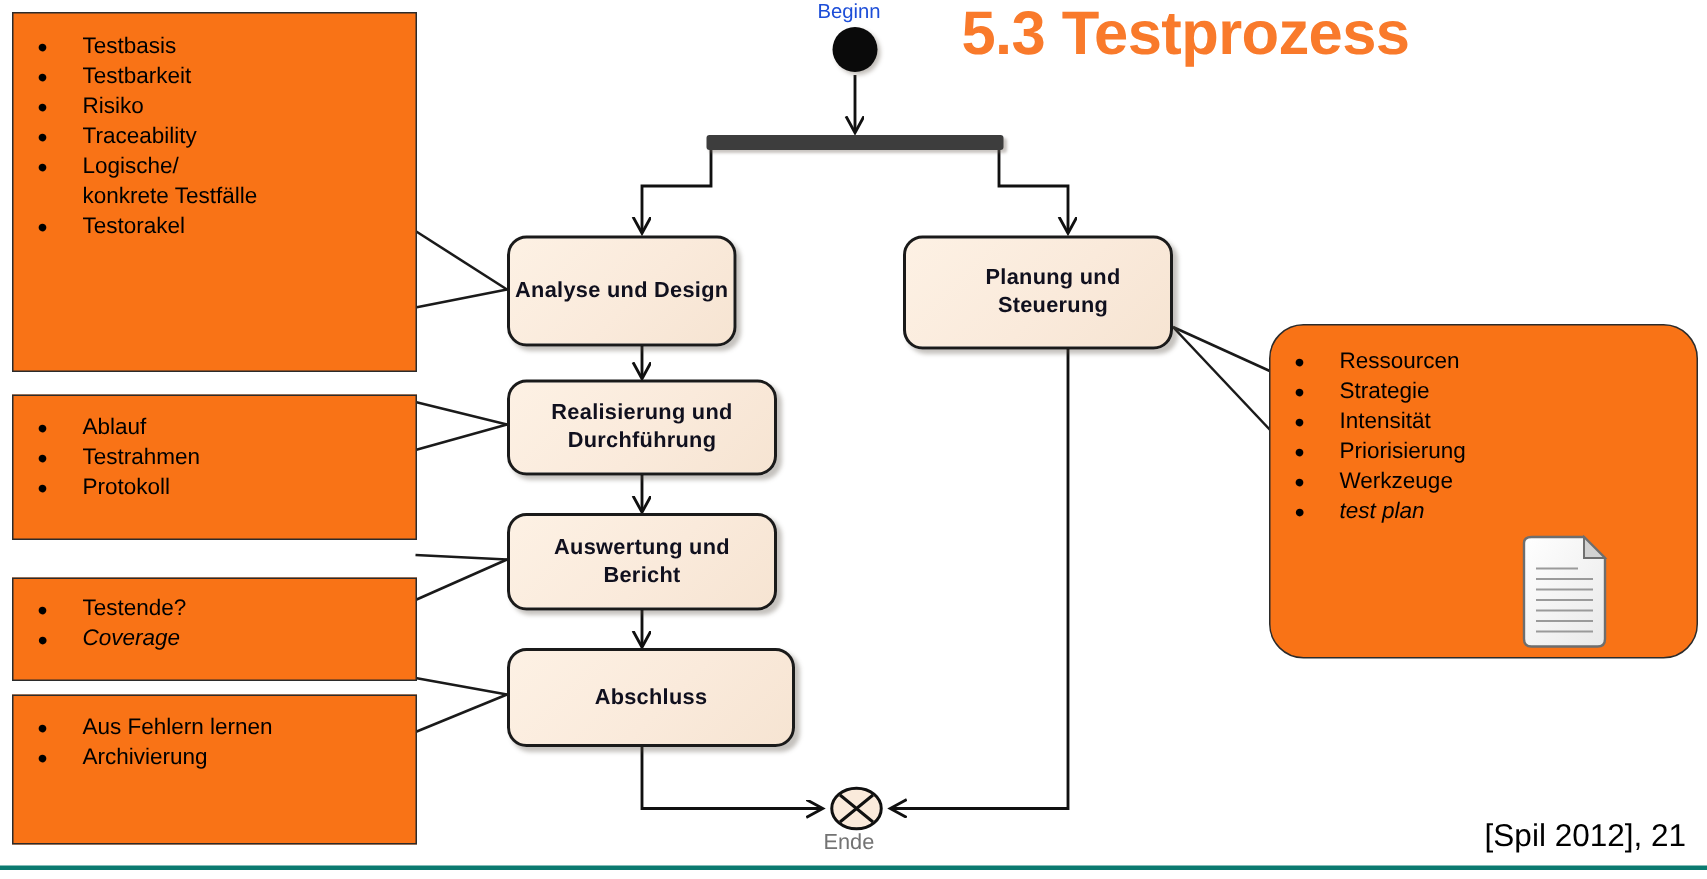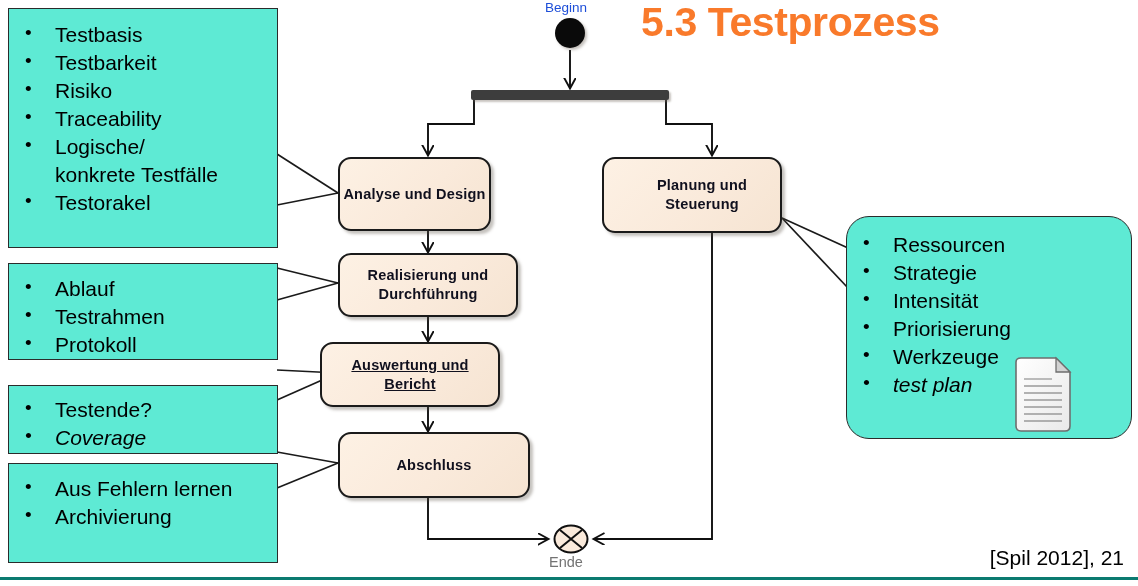--- a/index.html
+++ b/index.html
@@ -11,22 +11,22 @@
   
   .title{
     position:absolute; left:641px; top:-2px;
     font-size:41px; font-weight:bold; color:#F97A2B;
     letter-spacing:-0.4px; white-space:nowrap; line-height:1.2;
   }
 
   
   .note{
     position:absolute; box-sizing:border-box;
-    border:1.6px solid #2b2b2b; background:#5eead4;
-    font-size:21px; color:#000; line-height:1.33;
+    border:1.6px solid #2b2b2b; background:#f97316;
+    font-size:15px; color:#000; line-height:1.33;
   }
   .note ul{list-style:none;margin:0;padding:0;}
   .note li{
     position:relative; padding-left:46px; white-space:pre;
   }
   .note li.bulleted::before{
     content:"\2022"; position:absolute; left:16px; top:-1px;
     font-size:19px; line-height:inherit;
   }
   .note li.cont{padding-left:46px;}
@@ -132,21 +132,21 @@
   <div class="startlabel" style="left:545px;top:0px;">Beginn</div>
   <div class="startnode" style="left:555px;top:18px;"></div>
 
   <div class="forkbar" style="left:471px;top:90px;width:198px;height:10px;"></div>
 
   <div class="act" style="left:338px;top:157px;width:153px;height:74px;">Analyse und Design</div>
 
   <div class="act" style="left:338px;top:253px;width:180px;height:64px;white-space:pre-line;">Realisierung und
 Durchführung</div>
 
-  <div class="act" style="left:320px;top:342px;width:180px;height:65px;white-space:pre-line;text-decoration:underline;">Auswertung und
+  <div class="act" style="left:338px;top:342px;width:180px;height:65px;white-space:pre-line;">Auswertung und
 Bericht</div>
 
   <div class="act" style="left:338px;top:432px;width:192px;height:66px;">Abschluss</div>
 
   <div class="act" style="left:602px;top:157px;width:180px;height:76px;white-space:pre-line;padding-left:20px;">Planung und
 Steuerung</div>
 
   <svg style="position:absolute;left:548px;top:519px;width:46px;height:40px;" viewBox="0 0 46 40">
     <ellipse cx="23" cy="20" rx="16.5" ry="13.5" fill="#faeadb" stroke="#101010" stroke-width="2"></ellipse>
     <path d="M12,11 L34,29 M34,11 L12,29" stroke="#101010" stroke-width="2" fill="none"></path>

